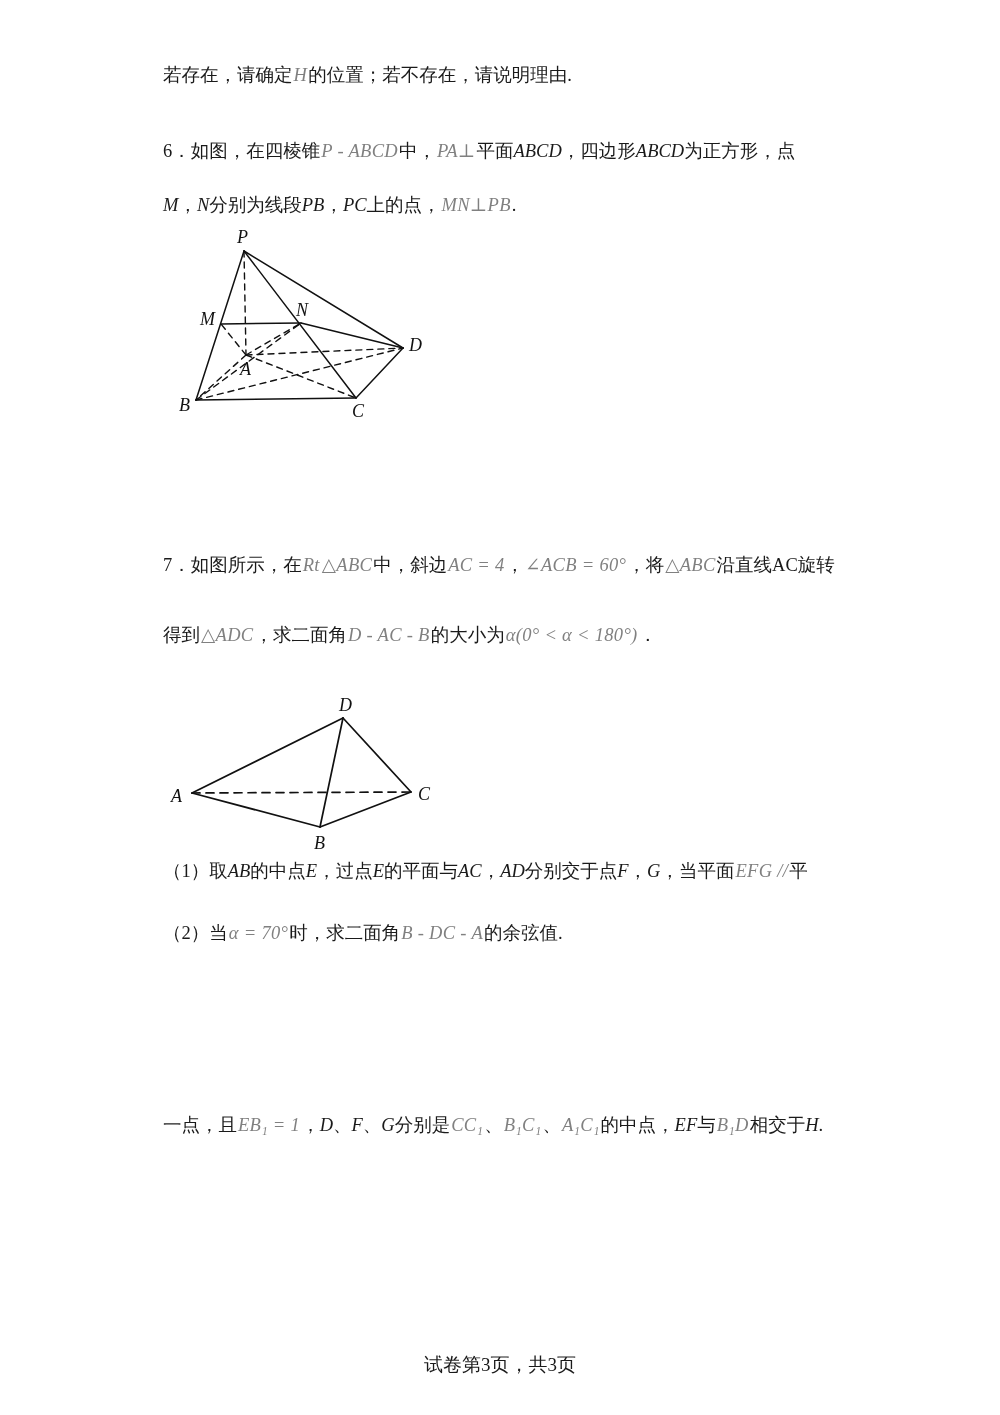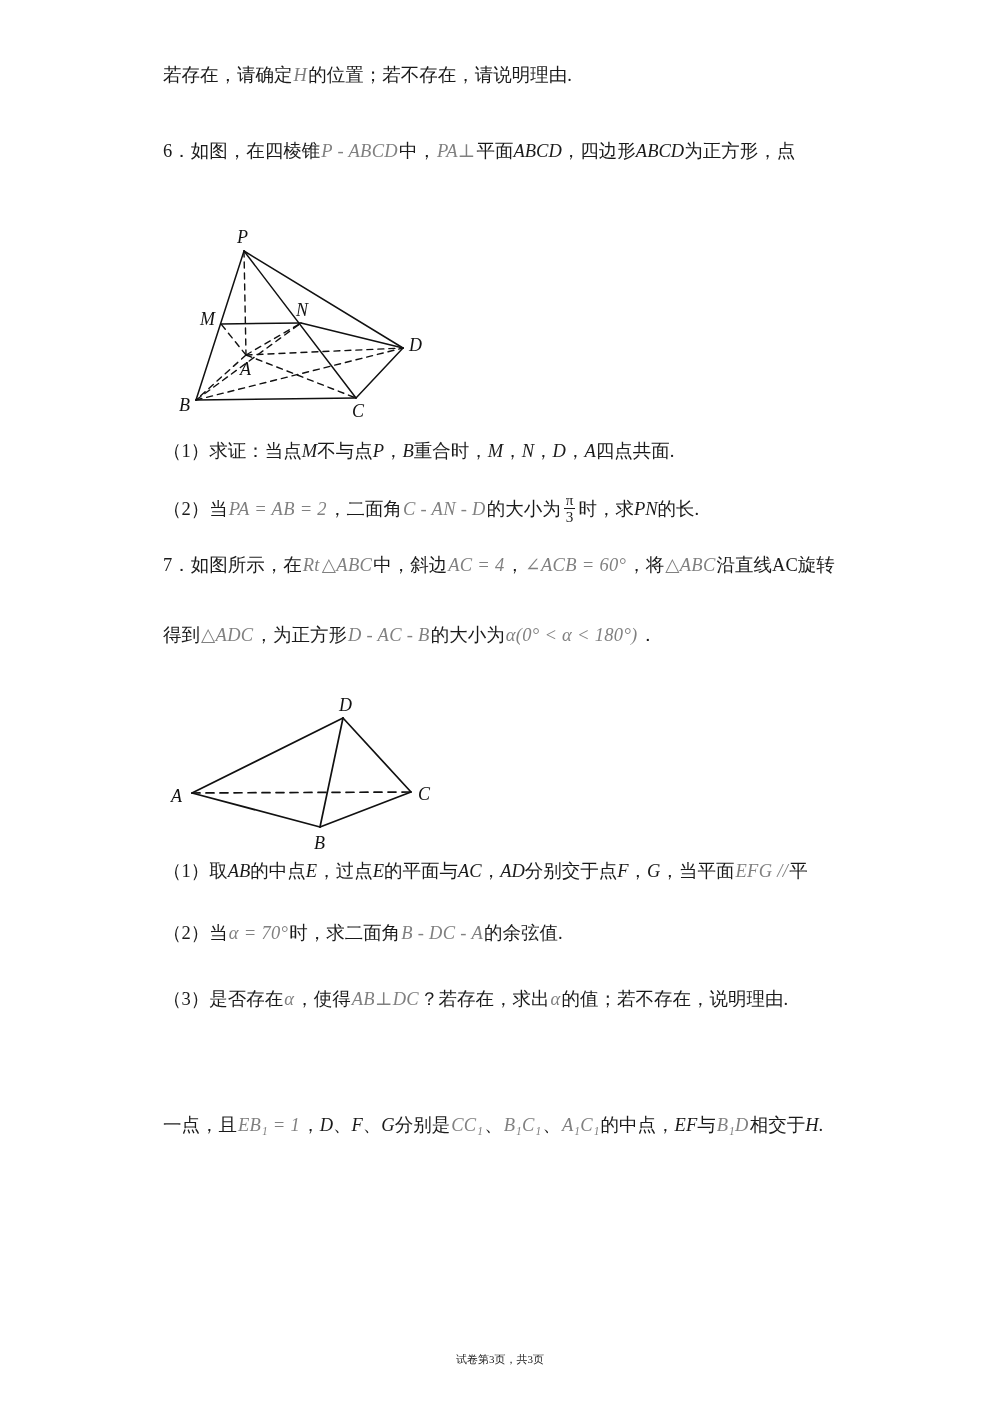--- a/index.html
+++ b/index.html
@@ -87,21 +87,21 @@
     fill: #111;
   }
 
   
   .footer {
     position: absolute;
     left: 0;
     top: 1352px;
     width: 1000px;
     text-align: center;
-    font-size: 11px;
+    font-size: 19px;
     color: #1a1a1a;
     font-family: "Liberation Serif", "DejaVu Serif", serif;
   }
 </style>
 </head>
 <body>
 
 <div class="page">
 
   <div class="content">
@@ -109,20 +109,23 @@
     <div class="line wrap">
       <span>若存在，请确定</span><span class="mi">H</span><span>的位置；若不存在，请说明理由.</span>
     </div>
 
     <div class="block-gap-sm"></div>
 
     <div class="line wrap">
       <span>6．</span><span>如图，在四棱锥</span><span class="mi">P - ABCD</span><span>中，</span><span class="mi">PA⊥</span><span>平面</span><span class="bi">ABCD</span><span>，四边形</span><span class="bi">ABCD</span><span>为正方形，点</span>
     </div>
 
+    <div class="line wrap">
+      <span class="bi">M</span><span>，</span><span class="bi">N</span><span>分别为线段</span><span class="bi">PB</span><span>，</span><span class="bi">PC</span><span>上的点，</span><span class="mi">MN⊥PB</span><span>.</span>
+    </div>
   </div>
 
   <div class="figure" style="position:absolute; left:0px; top:0px;">
     <svg width="1000" height="1415" style="position:absolute;left:0;top:0;pointer-events:none;">
       <g stroke="#111" fill="none" stroke-width="1.5" stroke-linecap="round">
 
         <polyline points="244,251 196,400"></polyline>
         <polyline points="196,400 356,398"></polyline>
         <polyline points="356,398 403,348"></polyline>
         <polyline points="244,251 403,348"></polyline>
@@ -146,36 +149,30 @@
         <text x="296" y="316">N</text>
         <text x="240" y="375">A</text>
         <text x="179" y="411">B</text>
         <text x="352" y="417">C</text>
         <text x="409" y="351">D</text>
       </g>
     </svg>
   </div>
 
   <div style="position:absolute; left:163px; top:438px; width:700px;">
-    <div class="line wrap">
-      <span>（1）</span><span>求证：当点</span><span class="bi">M</span><span>不与点</span><span class="bi">P</span><span>，</span><span class="bi">B</span><span>重合时，</span><span class="bi">M</span><span>，</span><span class="bi">N</span><span>，</span><span class="bi">D</span><span>，</span><span class="bi">A</span><span>四点共面.</span>
-    </div>
-
-    <div class="line wrap" style="margin-top:20px;">
-      <span>（2）</span><span>当</span><span class="mi">PA = AB = 2</span><span>，二面角</span><span class="mi">C - AN - D</span><span>的大小为</span><span class="frac"><span class="num">π</span><span class="den">3</span></span><span>时，求</span><span class="bi">PN</span><span>的长.</span>
-    </div>
+
   </div>
 
   <div style="position:absolute; left:163px; top:552px; width:710px;">
     <div class="line wrap">
       <span>7．</span><span>如图所示，在</span><span class="mi">Rt</span><span class="mi">△ABC</span><span>中，斜边</span><span class="mi">AC = 4</span><span>，</span><span class="mi">∠ACB = 60°</span><span>，将</span><span class="mi">△ABC</span><span>沿直线</span><span>AC</span><span>旋转</span>
     </div>
 
     <div class="line wrap" style="margin-top:42px;">
-      <span>得到</span><span class="mi">△ADC</span><span>，为正方形</span><span class="mi">D - AC - B</span><span>的大小为</span><span class="mi">α(0° &lt; α &lt; 180°)</span><span>．</span>
+      <span>得到</span><span class="mi">△ADC</span><span>，求二面角</span><span class="mi">D - AC - B</span><span>的大小为</span><span class="mi">α(0° &lt; α &lt; 180°)</span><span>．</span>
     </div>
   </div>
 
   <div class="figure" style="position:absolute; left:0px; top:0px;">
     <svg width="1000" height="1415" style="position:absolute;left:0;top:0;pointer-events:none;">
       <g stroke="#111" fill="none" stroke-width="1.7" stroke-linecap="round">
         <polyline points="192,793 343,718"></polyline>
         <polyline points="343,718 411,792"></polyline>
         <polyline points="343,718 320,827"></polyline>
         <polyline points="192,793 320,827"></polyline>
@@ -195,23 +192,20 @@
 
   <div style="position:absolute; left:163px; top:858px; width:710px;">
     <div class="line wrap">
       <span>（1）</span><span>取</span><span class="bi">AB</span><span>的中点</span><span class="bi">E</span><span>，过点</span><span class="bi">E</span><span>的平面与</span><span class="bi">AC</span><span>，</span><span class="bi">AD</span><span>分别交于点</span><span class="bi">F</span><span>，</span><span class="bi">G</span><span>，当平面</span><span class="mi">EFG //</span><span>平</span>
     </div>
 
     <div class="line wrap" style="margin-top:34px;">
       <span>（2）</span><span>当</span><span class="mi">α = 70°</span><span>时，求二面角</span><span class="mi">B - DC - A</span><span>的余弦值.</span>
     </div>
 
-    <div class="line wrap" style="margin-top:38px;">
-      <span>（3）</span><span>是否存在</span><span class="mi">α</span><span>，使得</span><span class="mi">AB⊥DC</span><span>？若存在，求出</span><span class="mi">α</span><span>的值；若不存在，说明理由.</span>
-    </div>
   </div>
 
   <div style="position:absolute; left:163px; top:1088px; width:720px;">
 
     <div class="line wrap" style="margin-top:24px;">
       <span>一点，且</span><span class="mi">EB₁ = 1</span><span>，</span><span class="bi">D</span><span>、</span><span class="bi">F</span><span>、</span><span class="bi">G</span><span>分别是</span><span class="mi">CC₁</span><span>、</span><span class="mi">B₁C₁</span><span>、</span><span class="mi">A₁C₁</span><span>的中点，</span><span class="bi">EF</span><span>与</span><span class="mi">B₁D</span><span>相交于</span><span class="bi">H</span><span>.</span>
     </div>
   </div>
 
   <div class="footer">试卷第3页，共3页</div>

